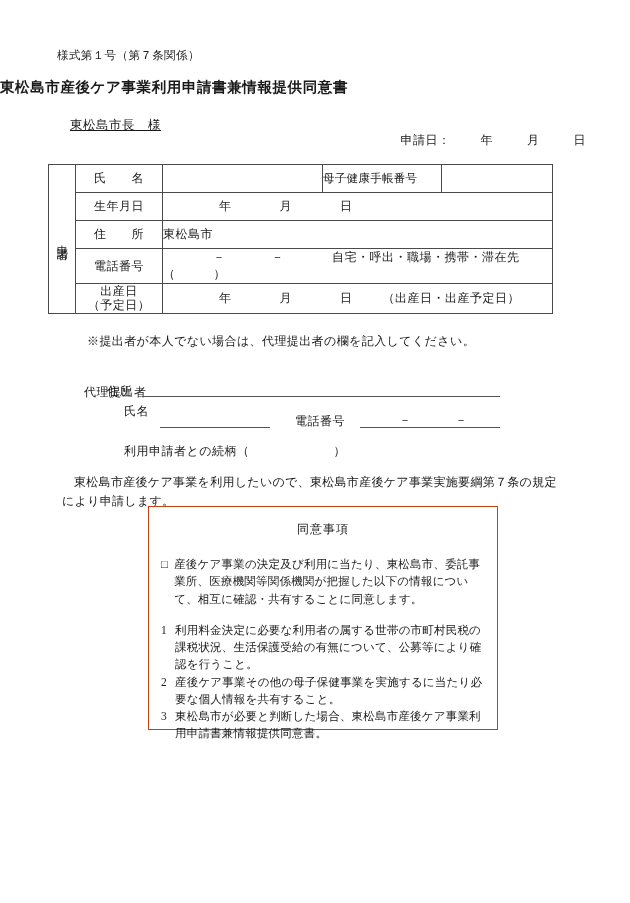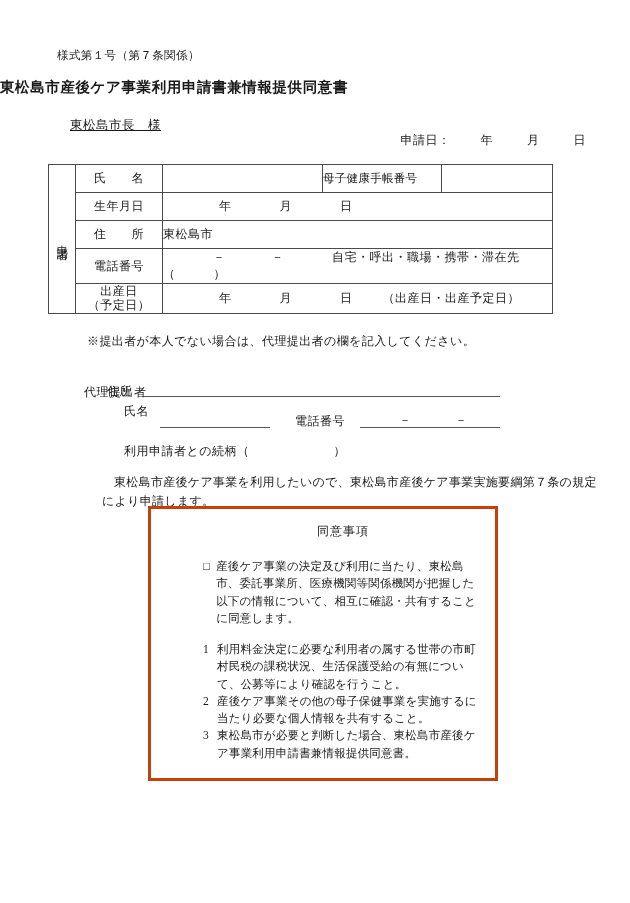--- a/index.html
+++ b/index.html
@@ -207,33 +207,31 @@
   
   .request {
     position: absolute;
     left: 62px;
     top: 473px;
     width: 506px;
     font-size: 12px;
     letter-spacing: 0.3px;
     line-height: 1.55;
     text-indent: 12px;
-    margin-left: 40px;
   }
 
   
   .consent-box {
     position: absolute;
     left: 148px;
     top: 506px;
     width: 350px;
-    height: 275px;
-    border: 3px solid #c2410c;
+    height: 224px;
+    border: 1px solid #c2410c;
     box-sizing: border-box;
-    padding-left: 40px;
   }
   .consent-title {
     text-align: center;
     font-size: 12px;
     letter-spacing: 1px;
     margin-top: 14px;
   }
   .consent-intro {
     margin: 18px 12px 0 12px;
     font-size: 11.5px;

